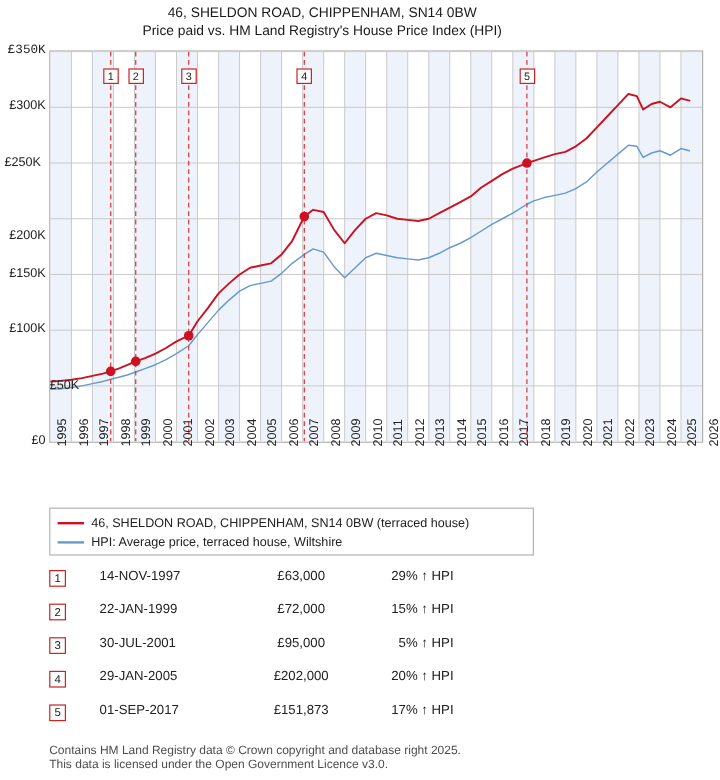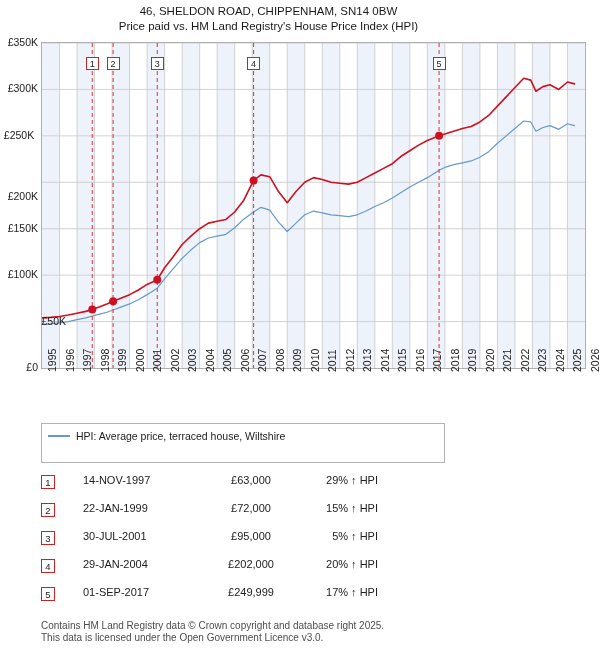--- a/index.html
+++ b/index.html
@@ -253,21 +253,21 @@
   </div>
 
   <div id="y-axis">
       <div class="ytick-label" style="top: 361px;">£0</div>
       <div class="ytick-label" style="top: 314.571px; padding-left: 28px;">£50K</div>
       <div class="ytick-label" style="top: 268.143px;">£100K</div>
       <div class="ytick-label" style="top: 221.714px;">£150K</div>
       <div class="ytick-label" style="top: 190px;">£200K</div>
       <div class="ytick-label" style="top: 128.857px; text-align: center;">£250K</div>
       <div class="ytick-label" style="top: 82.4286px;">£300K</div>
-      <div class="ytick-label" style="top: 36px;">£350K</div>
+      <div class="ytick-label" style="top: 36px; font-family: Liberation Mono, monospace;">£350K</div>
     </div>
   <div id="x-axis">
       <div class="xtick-label" style="left: 46px; top: 372px;">1995</div>
       <div class="xtick-label" style="left: 63.5161px; top: 372px;">1996</div>
       <div class="xtick-label" style="left: 81.0323px; top: 372px;">1997</div>
       <div class="xtick-label" style="left: 98.5484px; top: 372px;">1998</div>
       <div class="xtick-label" style="left: 116.065px; top: 372px;">1999</div>
       <div class="xtick-label" style="left: 133.581px; top: 372px;">2000</div>
       <div class="xtick-label" style="left: 151.097px; top: 372px;">2001</div>
       <div class="xtick-label" style="left: 168.613px; top: 372px;">2002</div>
@@ -299,20 +299,24 @@
   <div id="marker-boxes">
       <div class="marker-box" style="left: 85.7713px; top: 57px;">1</div>
       <div class="marker-box" style="left: 106.615px; top: 57px;">2</div>
       <div class="marker-box" style="left: 150.756px; top: 57px;">3</div>
       <div class="marker-box" style="left: 247.095px; top: 57px;">4</div>
       <div class="marker-box" style="left: 432.591px; top: 57px;">5</div>
     </div>
 
   <div id="legend">
     <div class="legend-row">
+      <span class="legend-swatch" style="border-top-color:#cc1122"></span>
+      <span class="legend-text">46, SHELDON ROAD, CHIPPENHAM, SN14 0BW (terraced house)</span>
+    </div>
+    <div class="legend-row">
       <span class="legend-swatch" style="border-top-color:#6699cc"></span>
       <span class="legend-text">HPI: Average price, terraced house, Wiltshire</span>
     </div>
   </div>
 
   <div id="sales-table">
       <div class="sale-row">
         <div class="sale-num">1</div>
         <div class="sale-date">14-NOV-1997</div>
         <div class="sale-price">£63,000</div>
@@ -325,28 +329,28 @@
         <div class="sale-hpi">15% ↑ HPI</div>
       </div>
       <div class="sale-row">
         <div class="sale-num">3</div>
         <div class="sale-date">30-JUL-2001</div>
         <div class="sale-price">£95,000</div>
         <div class="sale-hpi">5% ↑ HPI</div>
       </div>
       <div class="sale-row">
         <div class="sale-num">4</div>
-        <div class="sale-date">29-JAN-2004</div>
+        <div class="sale-date">29-JAN-2005</div>
         <div class="sale-price">£202,000</div>
         <div class="sale-hpi">20% ↑ HPI</div>
       </div>
       <div class="sale-row">
         <div class="sale-num">5</div>
         <div class="sale-date">01-SEP-2017</div>
-        <div class="sale-price">£249,999</div>
+        <div class="sale-price">£151,873</div>
         <div class="sale-hpi">17% ↑ HPI</div>
       </div>
     </div>
 
   <div id="footer">
     <div class="footer-line">Contains HM Land Registry data © Crown copyright and database right 2025.</div>
     <div class="footer-line">This data is licensed under the Open Government Licence v3.0.</div>
   </div>
 
 </div>

